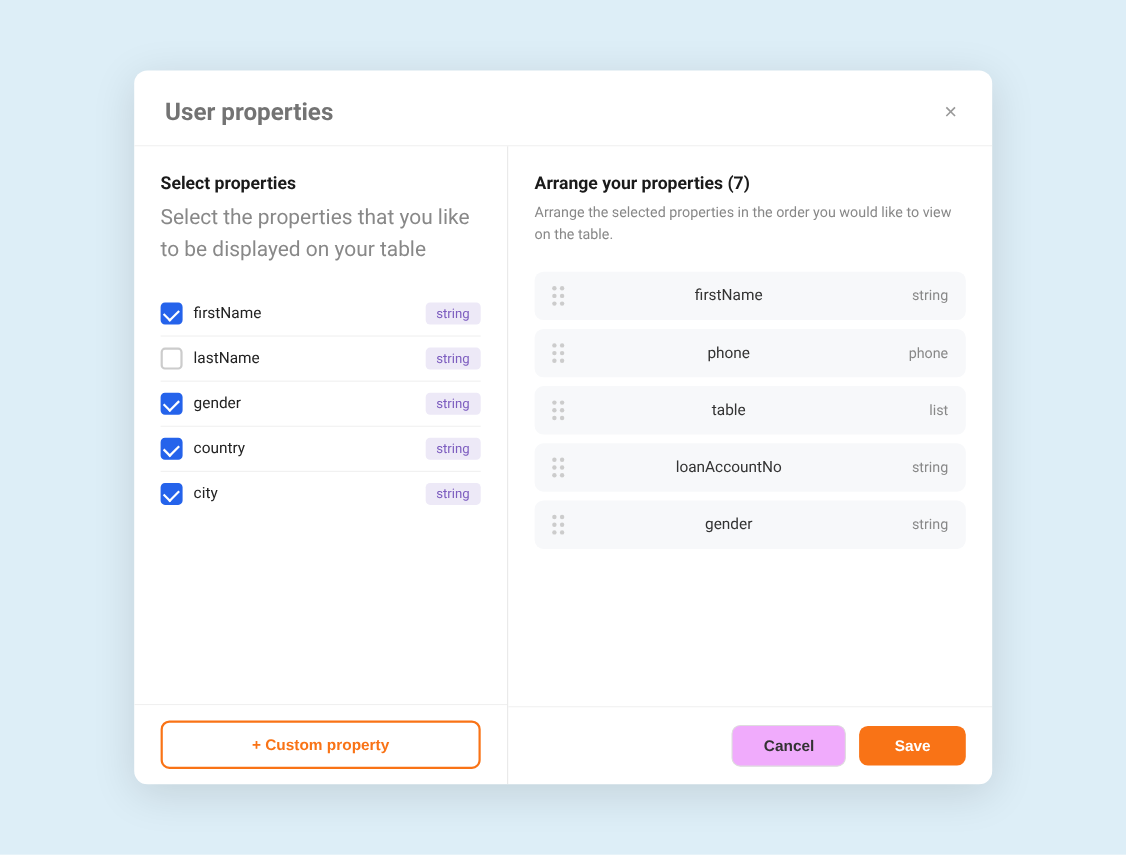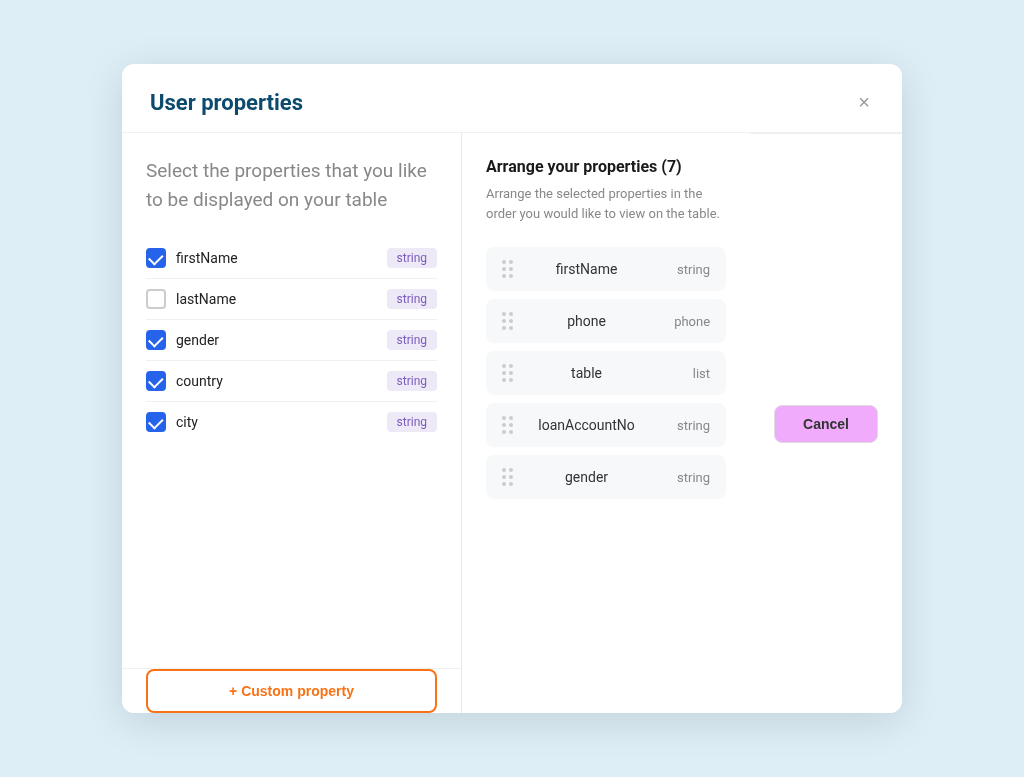--- a/index.html
+++ b/index.html
@@ -23,21 +23,21 @@
     .modal-header {
       padding: 24px 28px 16px;
       display: flex;
       align-items: center;
       justify-content: space-between;
       border-bottom: 1px solid #f0f0f0;
     }
     .modal-title {
       font-size: 22px;
       font-weight: 700;
-      color: #0c4a6e;
+      color: #737373;
     }
     .close-btn {
       background: none;
       border: none;
       cursor: pointer;
       color: #999;
       font-size: 20px;
       line-height: 1;
       padding: 4px;
     }
@@ -129,43 +129,44 @@
     }
     .type-badge {
       background: #ede9f7;
       color: #7c5cbf;
       font-size: 12px;
       padding: 3px 10px;
       border-radius: 4px;
       font-weight: 400;
     }
     .left-panel-footer {
-      padding: 0 24px;
+      padding: 14px 24px;
       border-top: 1px solid #f0f0f0;
     }
     .custom-property-btn {
       width: 100%;
       border: 2px solid #f97316;
       background: #fff;
       color: #f97316;
       font-size: 14px;
       font-weight: 600;
       padding: 12px 0;
       border-radius: 8px;
       cursor: pointer;
       display: flex;
       align-items: center;
       justify-content: center;
       gap: 6px;
     }
     .right-panel {
       flex: 1;
       display: flex;
-      flex-direction: row;
+      flex-direction: column;
       overflow: hidden;
+      gap: 16px;
     }
     .right-panel-content {
       padding: 24px 24px 16px;
       flex: 1;
       overflow-y: auto;
     }
     .right-panel-title {
       font-size: 16px;
       font-weight: 700;
       color: #1a1a1a;
@@ -244,20 +245,21 @@
 
 <div class="modal">
   <div class="modal-header">
     <h2 class="modal-title">User properties</h2>
     <button class="close-btn">×</button>
   </div>
   <div class="modal-body">
 
     <div class="left-panel">
       <div class="left-panel-content">
+        <div class="panel-title">Select properties</div>
         <div class="panel-description">Select the properties that you like to be displayed on your table</div>
         <div id="properties-list">
             <div class="property-item">
       <div class="property-left">
         <div class="checkbox checked"></div>
         <span class="property-name">firstName</span>
       </div>
       <span class="type-badge">string</span>
     </div>
             <div class="property-item">
@@ -357,16 +359,17 @@
         <div class="drag-dot"></div>
         <div class="drag-dot"></div>
       </div>
       <span class="arrange-name">gender</span>
       <span class="arrange-type">string</span>
     </div>
           </div>
       </div>
       <div class="right-panel-footer">
         <button class="cancel-btn">Cancel</button>
+        <button class="save-btn">Save</button>
       </div>
     </div>
   </div>
 </div>
 
 </body></html>

